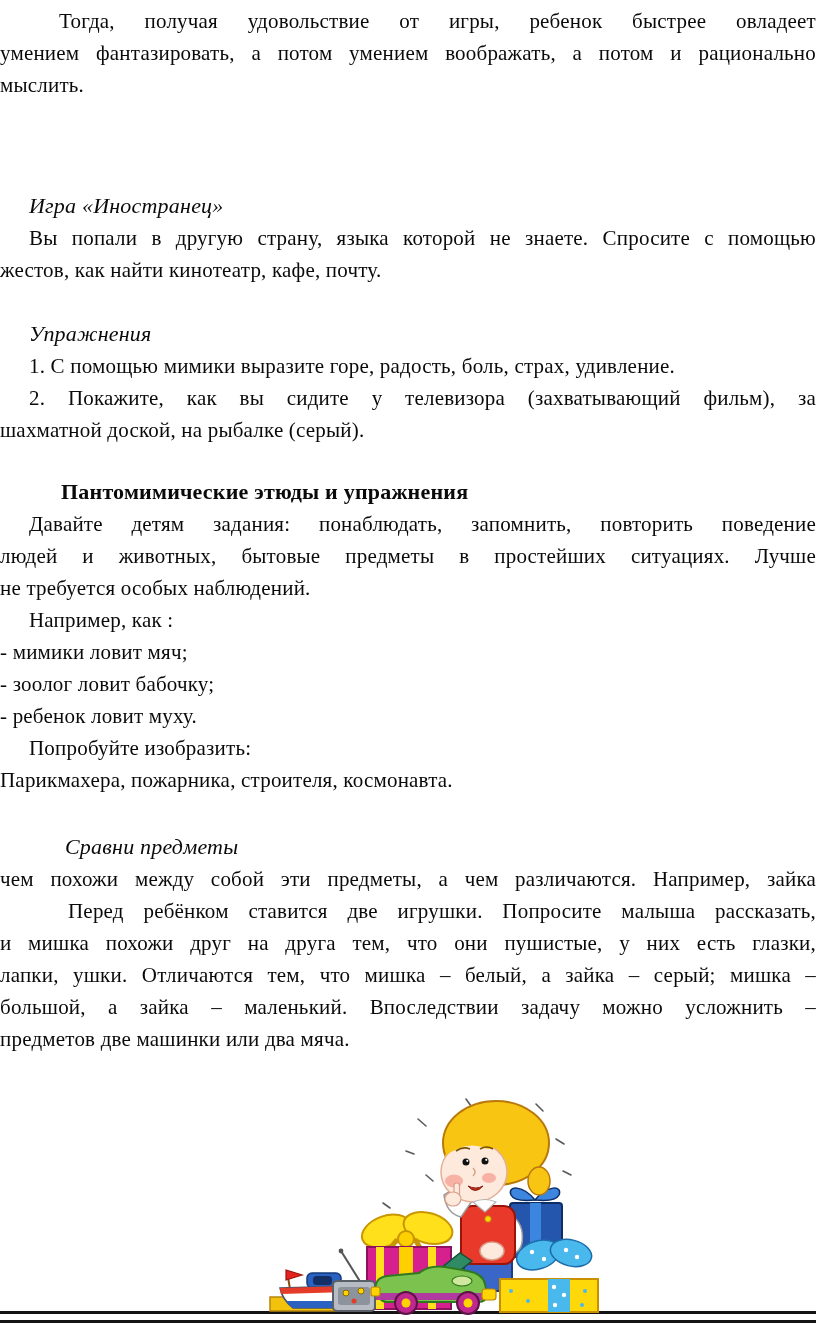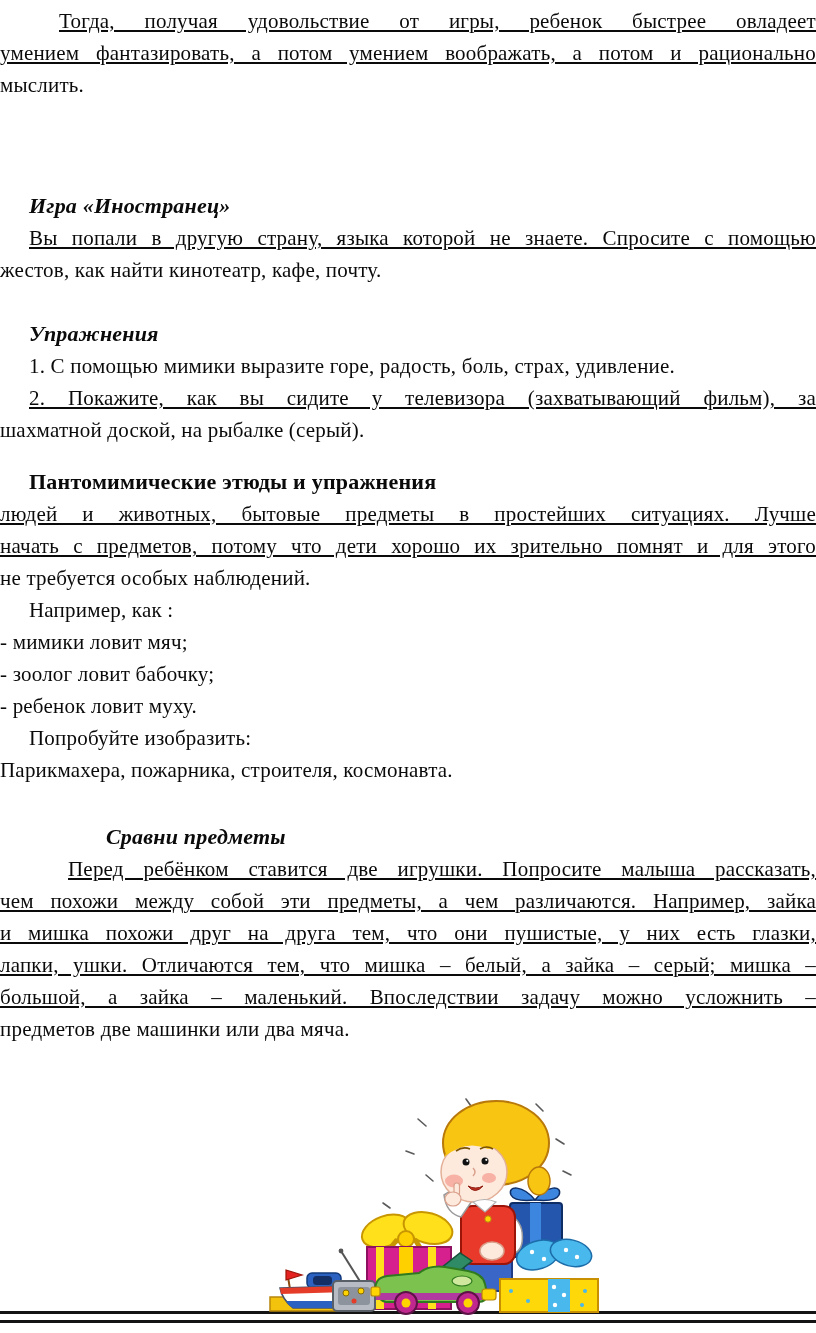--- a/index.html
+++ b/index.html
@@ -9,32 +9,32 @@
     position: relative;
     overflow: hidden;
     font-family: "Liberation Serif", "DejaVu Serif", serif;
     color: #0a0a0a;
   }
   .doc {
     position: absolute; left: 0; top: 0; width: 816px;
     font-size: 21px; line-height: 32px; letter-spacing: 0.2px;
   }
   .line { height: 32px; overflow: hidden; white-space: nowrap; }
-  .wrapline { height: 32px; overflow: hidden; text-decoration: underline; }
+  .wrapline { height: 32px; overflow: hidden; }
   .j { text-align: justify; text-align-last: justify; white-space: normal; }
   .ind-59 { text-indent: 59px; }
   .ind-29 { text-indent: 29px; }
-  .ind-65 { text-indent: 65px; padding-left: 41px; }
+  .ind-65 { text-indent: 65px; }
   .ind-68 { text-indent: 68px; }
-  .h-bi { font-weight: 700; font-style: italic; font-size: 22px; }
+  .h-bi { font-weight: 400; font-style: italic; font-size: 22px; }
   .h-b  { font-weight: 700; font-size: 22px; }
   .mt-p1   { margin-top: 5px; }
   .mt-game { margin-top: 89px; }
   .mt-ex   { margin-top: 32px; }
-  .mt-pant { margin-top: 20px; }
+  .mt-pant { margin-top: 30px; padding-left: 32px; }
   .mt-comp { margin-top: 35px; }
   .illustration {
     position: absolute; left: 230px; top: 1095px;
     width: 390px; height: 225px; z-index: 2;
   }
   .rule { position: absolute; left: 0; width: 816px; height: 3px; background: #141414; z-index: 1; }
   .rule-1 { top: 1311px; }
   .rule-2 { top: 1320px; }
 </style>
 </head>
@@ -56,35 +56,35 @@
 
   <div class="line h-bi ind-29 mt-ex">Упражнения</div>
   <div class="line ind-29">1. С помощью мимики выразите горе, радость, боль, страх, удивление.</div>
   <div class="para">
     <div class="wrapline j ind-29">2. Покажите, как вы сидите у телевизора (захватывающий фильм), за</div>
     <div class="line">шахматной доской, на рыбалке (серый).</div>
   </div>
 
   <div class="line h-b ind-29 mt-pant">Пантомимические этюды и упражнения</div>
   <div class="para">
+    <div class="wrapline j ind-29">Давайте детям задания: понаблюдать, запомнить, повторить поведение</div>
     <div class="wrapline j">людей и животных, бытовые предметы в простейших ситуациях. Лучше</div>
-    <div class="wrapline j">начать с предметов, потому что дети хорошо их зрительно помнят и для этого</div>
     <div class="line">не требуется особых наблюдений.</div>
   </div>
   <div class="line ind-29">Например, как :</div>
   <div class="line">- мимики ловит мяч;</div>
   <div class="line">- зоолог ловит бабочку;</div>
   <div class="line">- ребенок ловит муху.</div>
   <div class="line ind-29">Попробуйте изобразить:</div>
   <div class="line">Парикмахера, пожарника, строителя, космонавта.</div>
 
   <div class="line h-bi ind-65 mt-comp">Сравни предметы</div>
   <div class="para">
+    <div class="wrapline j">чем похожи между собой эти предметы, а чем различаются. Например, зайка</div>
     <div class="wrapline j ind-68">Перед ребёнком ставится две игрушки. Попросите малыша рассказать,</div>
-    <div class="wrapline j">чем похожи между собой эти предметы, а чем различаются. Например, зайка</div>
     <div class="wrapline j">и мишка похожи друг на друга тем, что они пушистые, у них есть глазки,</div>
     <div class="wrapline j">лапки, ушки.  Отличаются тем, что мишка – белый, а зайка – серый; мишка –</div>
     <div class="wrapline j">большой, а зайка – маленький.  Впоследствии задачу можно усложнить –</div>
     <div class="line">предметов две машинки или два мяча.</div>
   </div>
 
 </div>
 
 <svg class="illustration" viewBox="0 0 390 225" xmlns="http://www.w3.org/2000/svg">
 

